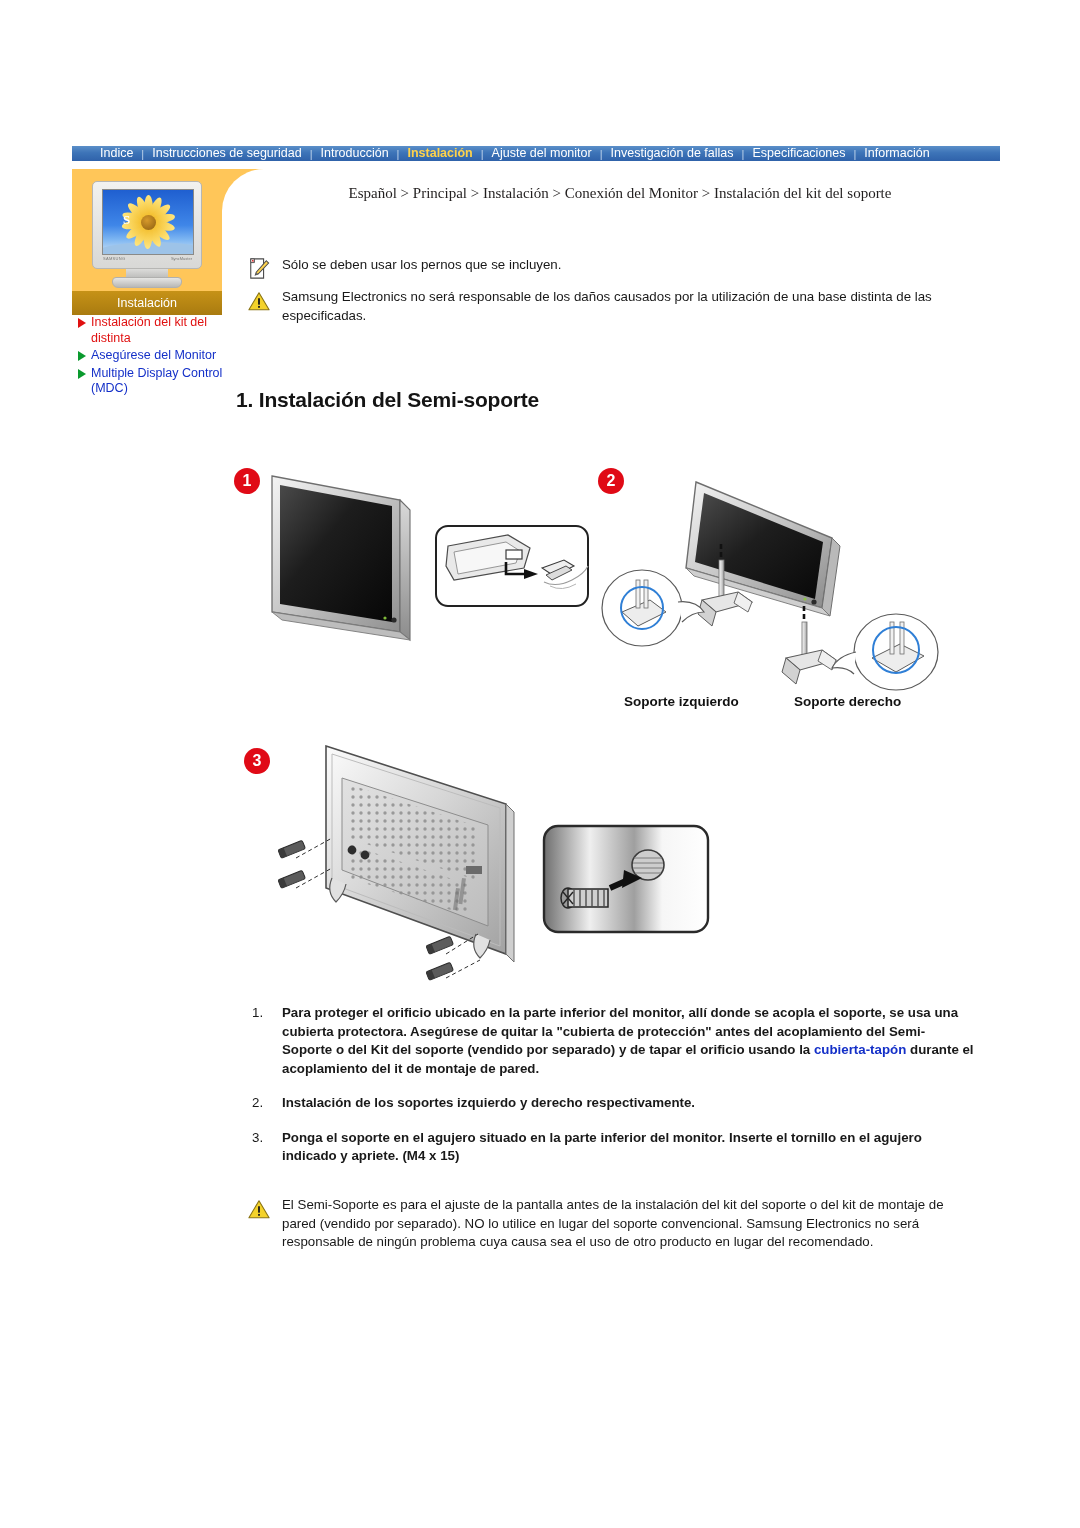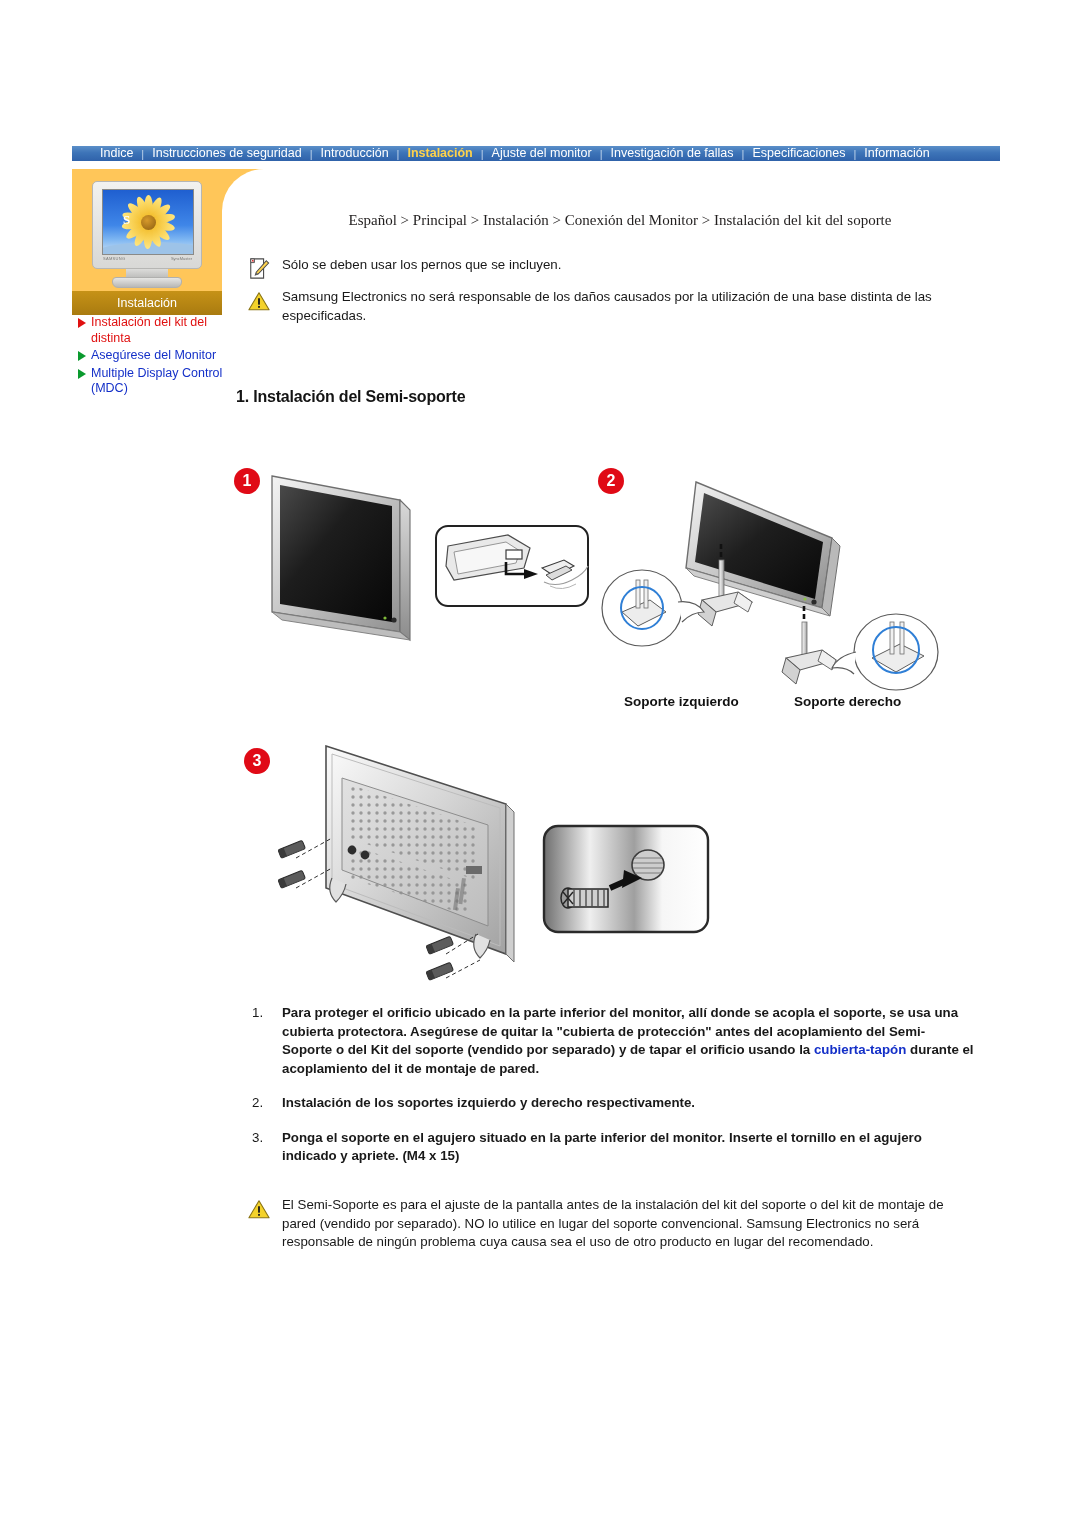--- a/index.html
+++ b/index.html
@@ -216,21 +216,20 @@
   
   #breadcrumb {
     position: absolute;
     left: 240px;
     top: 185px;
     width: 760px;
     text-align: center;
     font-family: "Liberation Serif", serif;
     font-size: 15px;
     color: #221f1f;
-    margin-top: 27px;
   }
 
   
   .note-row {
     position: absolute;
     display: flex;
     align-items: flex-start;
     width: 712px;
   }
   #note-1 { left: 248px; top: 256px; }
@@ -251,21 +250,21 @@
     width: 22px; height: 22px;
     flex: 0 0 auto;
     margin-top: 2px;
   }
 
   
   #page-heading {
     position: absolute;
     left: 236px;
     top: 388px;
-    font-size: 16px;
+    font-size: 21px;
     font-weight: bold;
     color: #141414;
     letter-spacing: -0.2px;
   }
 
   
   #figures {
     position: absolute;
     left: 230px;
     top: 462px;

